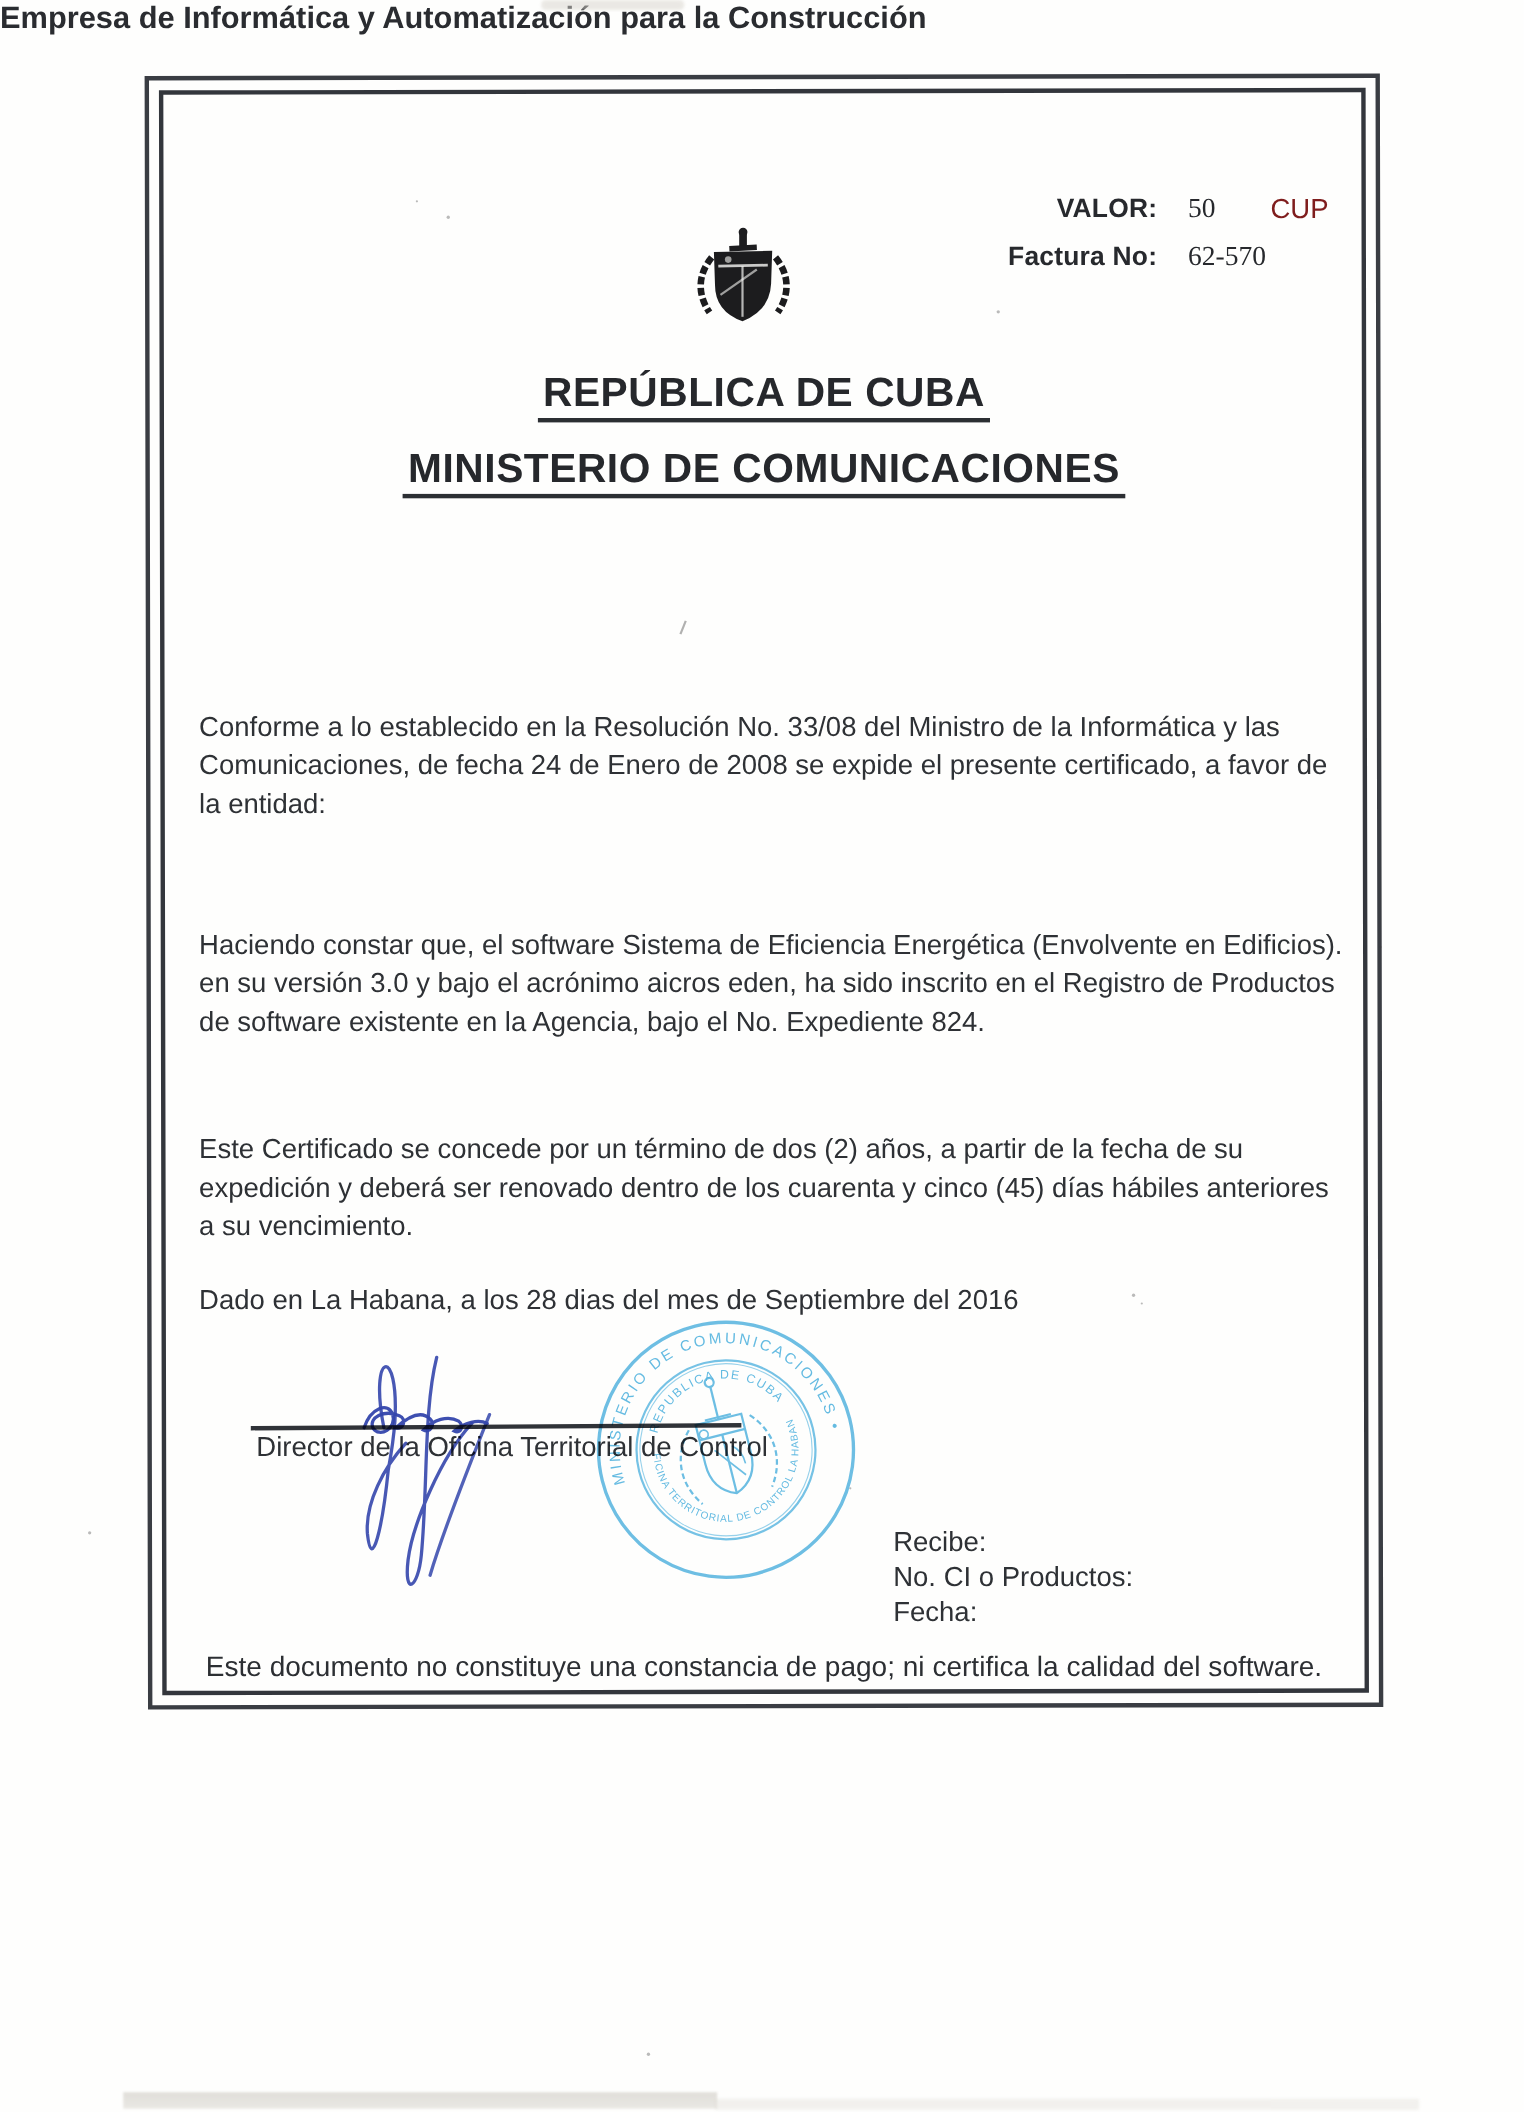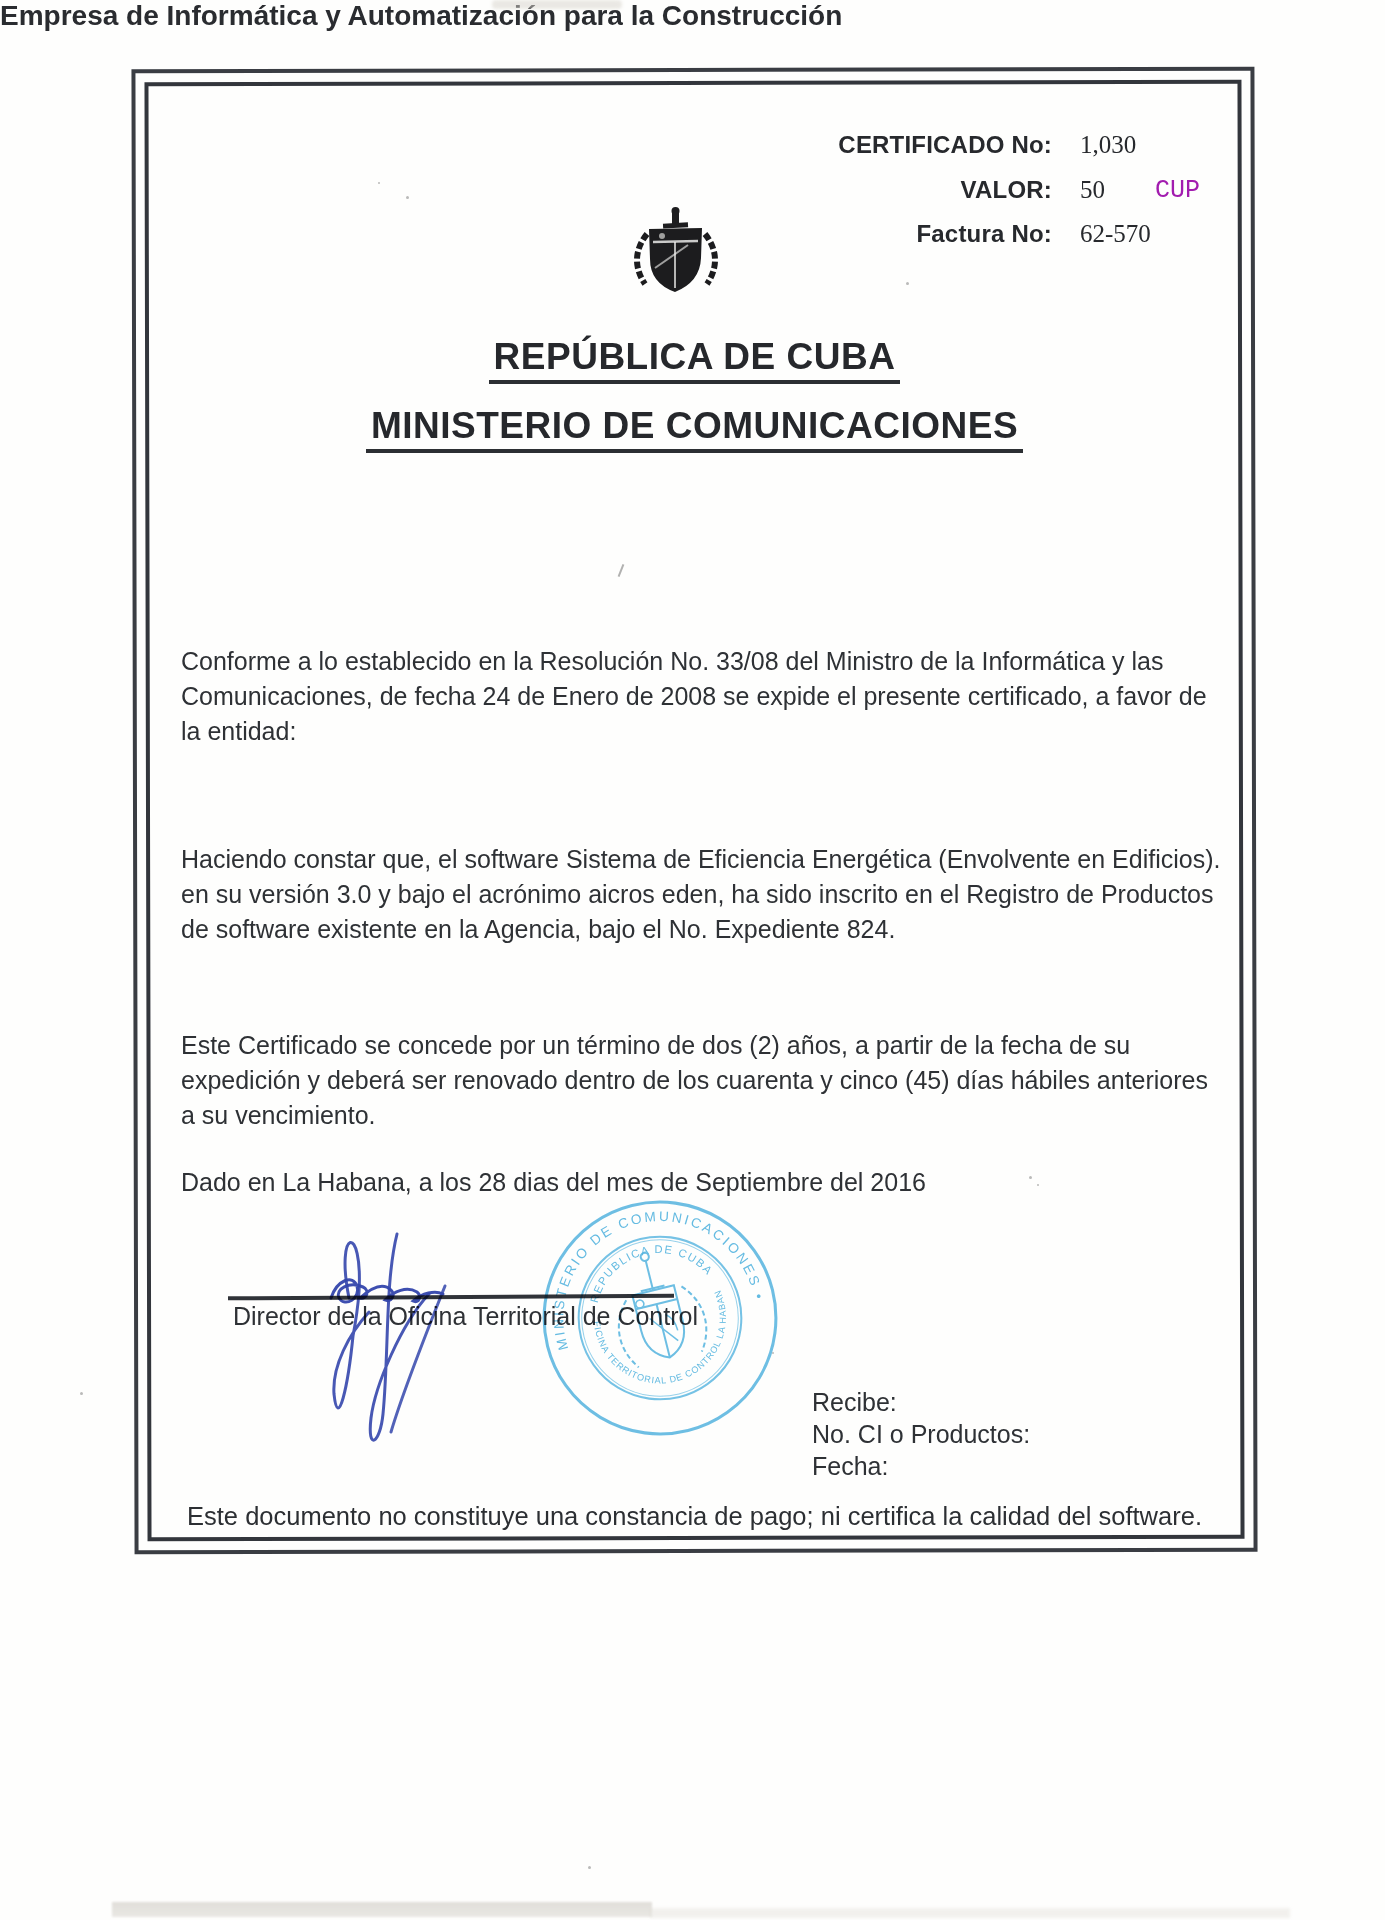--- a/index.html
+++ b/index.html
@@ -34,21 +34,21 @@
   .hdr-label {
     position:absolute; left:0; width:362px; text-align:right;
     font-weight:bold; font-size:24px; color:#27292d; letter-spacing:.2px;
   }
   .hdr-value {
     position:absolute; left:390px;
     font-family:"Liberation Serif", serif; font-size:25px; color:#27292d;
   }
   .hdr-currency {
     position:absolute; left:465px;
-    font-family:Liberation Mono, monospace; font-size:25px; color:#a21caf;
+    font-family:Liberation Sans, sans-serif; font-size:25px; color:#7f1d1d;
   }
 
   
   .emblem { position:absolute; left:628px; top:206px; width:96px; height:100px; filter:blur(.4px); }
 
   
   .title-wrap { position:absolute; left:133px; width:1123px; text-align:center; }
   .title-wrap.t1 { top:336px; }
   .title-wrap.t2 { top:405px; }
   .title-text {
@@ -101,24 +101,20 @@
 </style>
 </head>
 <body>
 
 <div class="page">
 
   <div class="frame-outer"></div>
   <div class="frame-inner"></div>
 
   <div class="hdr">
-    <div class="hdr-row r1">
-      <span class="hdr-label">CERTIFICADO No:</span>
-      <span class="hdr-value">1,030</span>
-    </div>
     <div class="hdr-row r2">
       <span class="hdr-label">VALOR:</span>
       <span class="hdr-value">50</span>
       <span class="hdr-currency">CUP</span>
     </div>
     <div class="hdr-row r3">
       <span class="hdr-label">Factura No:</span>
       <span class="hdr-value">62-570</span>
     </div>
   </div>

